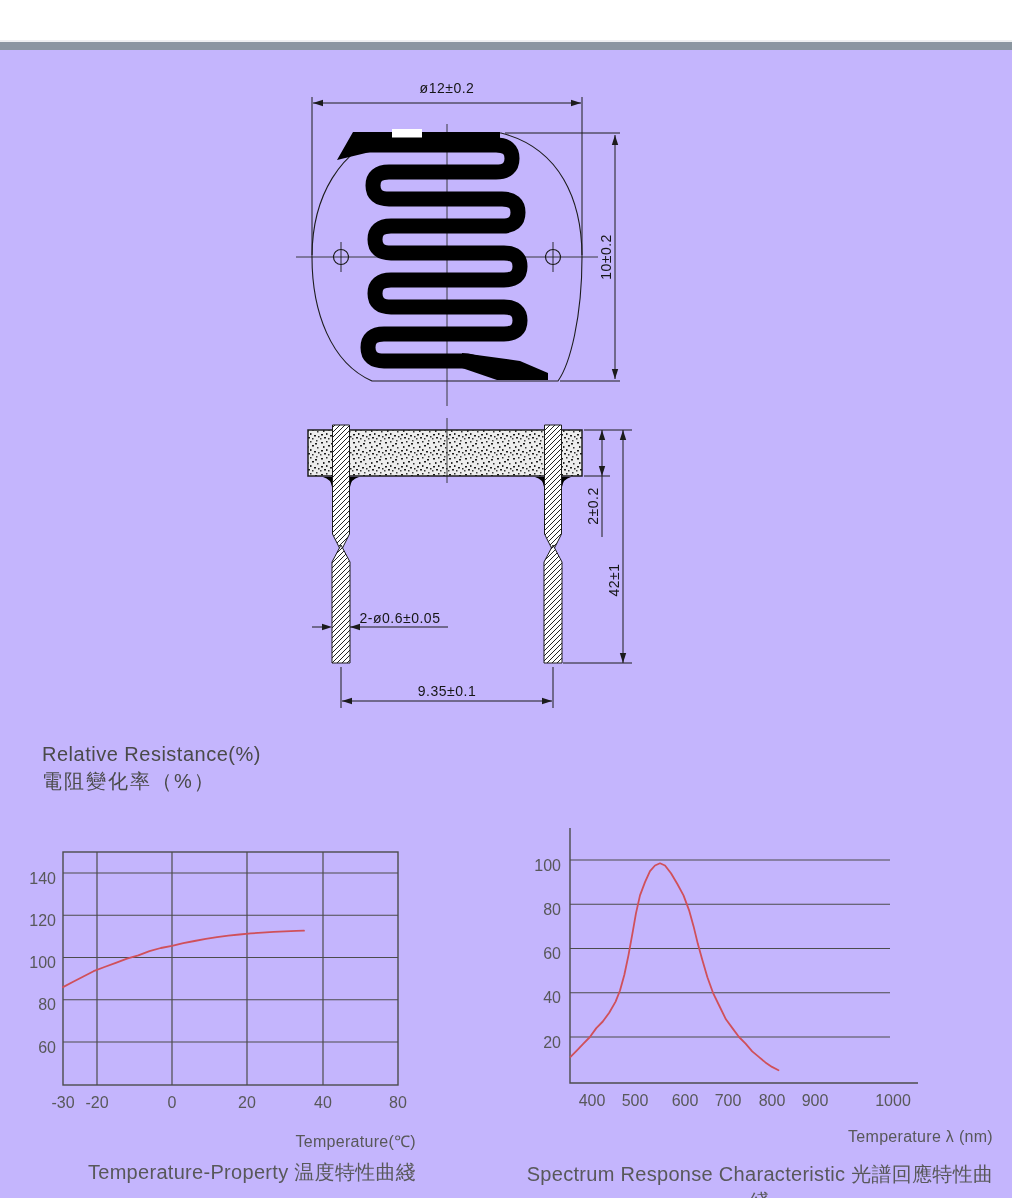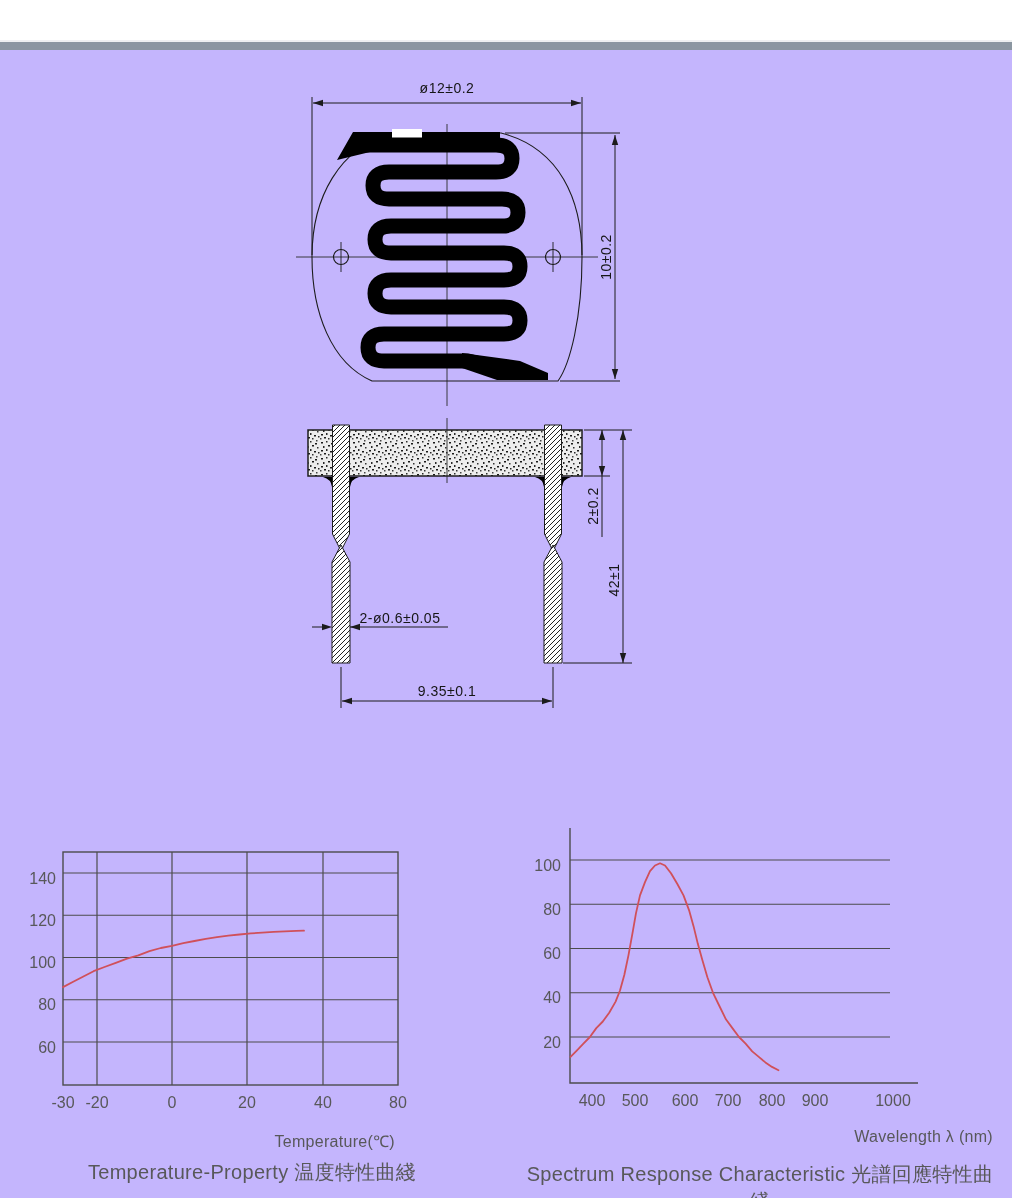--- a/index.html
+++ b/index.html
@@ -137,20 +137,24 @@
         <line x1="341" y1="627" x2="341" y2="668"></line>
         <line x1="553" y1="627" x2="553" y2="668"></line>
         <line x1="342" y1="661" x2="552" y2="661"></line>
       </g>
       <path d="M342,661 l10,-3.2 v6.4 z" fill="#1c1c1c"></path>
       <path d="M552,661 l-10,-3.2 v6.4 z" fill="#1c1c1c"></path>
       <text class="dim-label" x="447" y="656" text-anchor="middle">9.35±0.1</text>
     </g>
   </svg>
 
+  <div class="chart-title" style="left:42px;top:701px;">
+    <div class="en">Relative Resistance(%)</div>
+    <div class="zh">電阻變化率（%）</div>
+  </div>
 
   <svg id="charts-svg" width="1012" height="390" viewBox="0 780 1012 390">
       <g>
         <line x1="63" y1="833" x2="398" y2="833" stroke="#4c4c4c" stroke-width="1.2"></line>
         <text x="56" y="843.5" text-anchor="end" fill="#58585a" font-size="16">140</text>
         <line x1="63" y1="875.25" x2="398" y2="875.25" stroke="#4c4c4c" stroke-width="1.2"></line>
         <text x="56" y="885.75" text-anchor="end" fill="#58585a" font-size="16">120</text>
         <line x1="63" y1="917.5" x2="398" y2="917.5" stroke="#4c4c4c" stroke-width="1.2"></line>
         <text x="56" y="928" text-anchor="end" fill="#58585a" font-size="16">100</text>
         <line x1="63" y1="959.75" x2="398" y2="959.75" stroke="#4c4c4c" stroke-width="1.2"></line>
@@ -186,19 +190,19 @@
         <text x="635" y="1066" text-anchor="middle" fill="#58585a" font-size="16">500</text>
         <text x="685" y="1066" text-anchor="middle" fill="#58585a" font-size="16">600</text>
         <text x="728" y="1066" text-anchor="middle" fill="#58585a" font-size="16">700</text>
         <text x="772" y="1066" text-anchor="middle" fill="#58585a" font-size="16">800</text>
         <text x="815" y="1066" text-anchor="middle" fill="#58585a" font-size="16">900</text>
         <text x="893" y="1066" text-anchor="middle" fill="#58585a" font-size="16">1000</text>
         <path d="M570.5,1016.9 L577.0,1010.3 L583.4,1003.6 L589.9,997.0 L596.3,988.1 L602.8,981.5 L609.2,972.7 L615.6,961.6 L620.0,950.5 L624.3,935.0 L628.5,915.1 L632.9,890.8 L636.0,873.1 L640.0,855.4 L645.0,842.1 L650.0,831.1 L655.0,825.5 L660.0,823.3 L665.0,825.5 L671.0,833.3 L677.5,844.3 L683.5,855.4 L689.3,870.9 L693.6,886.4 L697.9,904.1 L702.2,919.6 L707.4,937.3 L713.0,952.8 L719.4,966.0 L725.9,979.3 L732.4,988.1 L739.0,997.0 L745.6,1003.6 L752.2,1011.4 L758.8,1016.9 L765.4,1022.4 L772.0,1026.9 L778.5,1030.2" fill="none" stroke="#d0505a" stroke-width="1.8" stroke-linejoin="round" stroke-linecap="round"></path>
       </g>
     </svg>
 
-  <div class="axis-label right-align" style="left:187px;top:1090px;width:208px;">Temperature(℃)</div>
-  <div class="axis-label right-align" style="left:700px;top:1088px;width:293px;">Wavelength λ (nm)</div>
+  <div class="axis-label right-align" style="left:208px;top:1090px;width:208px;">Temperature(℃)</div>
+  <div class="axis-label right-align" style="left:700px;top:1088px;width:293px;">Temperature λ (nm)</div>
 
   <div class="caption" style="left:82px;top:1119px;width:340px;">Temperature-Property 温度特性曲綫</div>
   <div class="caption" style="left:520px;top:1121px;width:480px;">Spectrum Response Characteristic 光譜回應特性曲綫</div>
 
 </div>
 
 </body></html>

